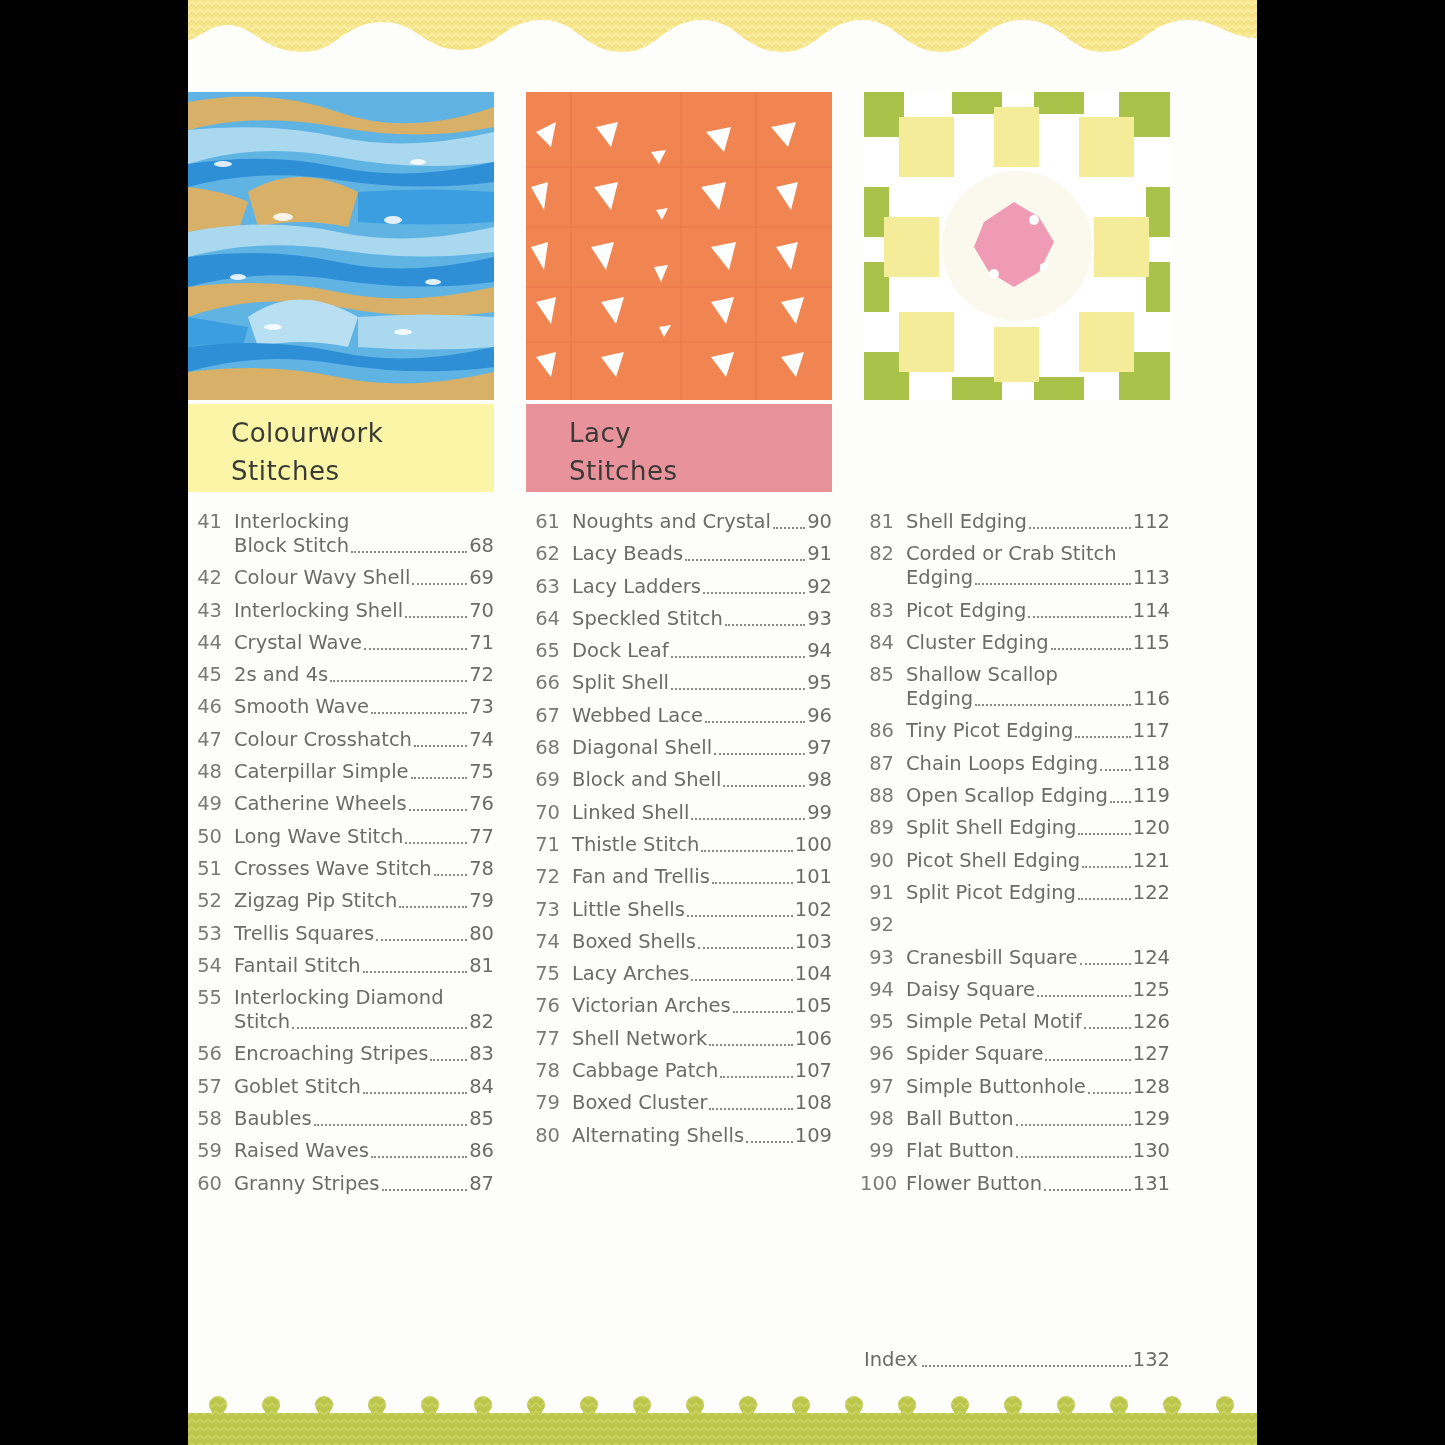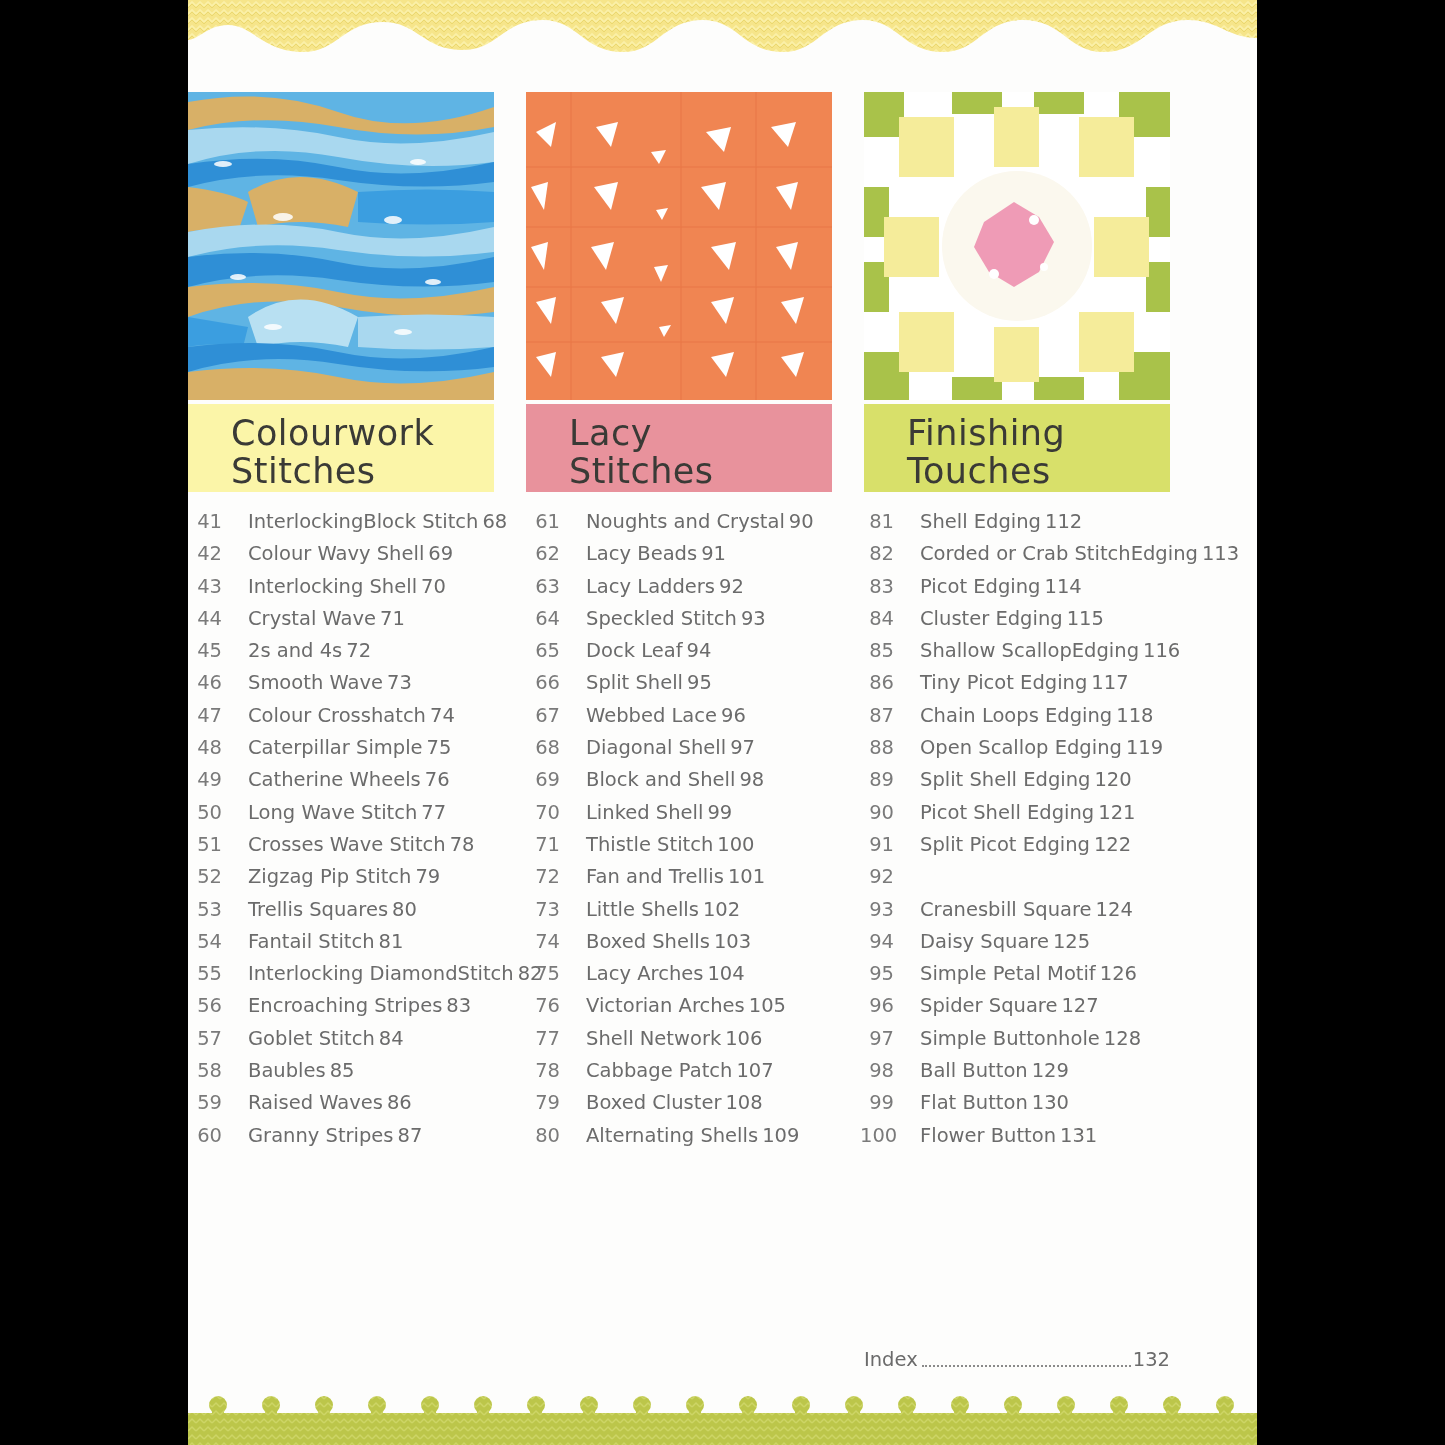--- a/index.html
+++ b/index.html
@@ -11,26 +11,26 @@
   .top-border { position:absolute; left:0; top:0; width:1069px; height:70px; }
   .bottom-border { position:absolute; left:0; top:1385px; width:1069px; height:60px; }
 
   .col { position:absolute; top:92px; width:306px; }
   .col1 { left:0; }
   .col2 { left:338px; }
   .col3 { left:676px; }
 
   .swatch { width:306px; height:308px; position:relative; overflow:hidden; }
   .header { width:306px; height:88px; position:relative; }
-  .header-title { position:absolute; left:43px; top:10px; font-size:35px; line-height:38px; color:#3a3a36; letter-spacing:0.5px; }
+  .header-title { position:absolute; left:43px; top:10px; font-size:26px; line-height:38px; color:#3a3a36; letter-spacing:0.5px; }
 
   .toc { position:absolute; left:0; top:510px; width:306px; }
   .entry { position:relative; display:flex; align-items:flex-end; font-size:19.5px; color:#6b6b6b; line-height:24px; margin-bottom:8.3px; }
-  .entry .num { width:34px; text-align:right; flex:none; padding-right:26px; color:#7a7a7a; }
-  .entry .body { flex:1; display:flex; flex-direction:row; }
+  .entry .num { width:34px; text-align:right; flex:none; padding-right:12px; color:#7a7a7a; }
+  .entry .body { flex:1; display:flex; flex-direction:column; }
   .entry .line { display:flex; align-items:flex-end; white-space:nowrap; }
   .entry .title { flex:none; }
   .entry .dots { flex:1; overflow:hidden; border-bottom:2px dotted #8a8a8a; margin:0 2px 5px 2px; height:1px; }
   .entry .page-no { flex:none; color:#6b6b6b; }
 
   .index { position:absolute; left:676px; top:1348px; width:306px; display:flex; align-items:flex-end; font-size:19.5px; color:#6b6b6b; line-height:24px; }
   .index .dots { flex:1; border-bottom:2px dotted #8a8a8a; margin:0 2px 5px 4px; height:1px; }
 </style>
 </head>
 <body>
@@ -161,26 +161,20 @@
           <rect x="215" y="220" width="55" height="60"></rect>
       </g>
       <circle cx="153" cy="154" r="75" fill="#fbf8ee"></circle>
       <path d="M120 130 L150 110 L175 125 L190 150 L175 180 L150 195 L125 180 L110 155 Z" fill="#ef9bb6"></path>
       <g fill="#ffffff">
           <circle cx="170" cy="128" r="5"></circle>
           <circle cx="130" cy="182" r="5"></circle>
           <circle cx="180" cy="175" r="4"></circle>
         </g>
     </svg>
-    <div class="header" style="background:#d8e06a;">
-      <div class="header-title">
-        <div>Finishing</div>
-        <div>Touches</div>
-      </div>
-    </div>
   </div>
 
   <div class="toc" style="left:0;" id="toc0">
       <div class="entry">
         <span class="num" style="align-self: flex-start;">41</span>
         <div class="body">
           <div class="line">
             <span class="title">Interlocking</span>
           </div>
           <div class="line">

